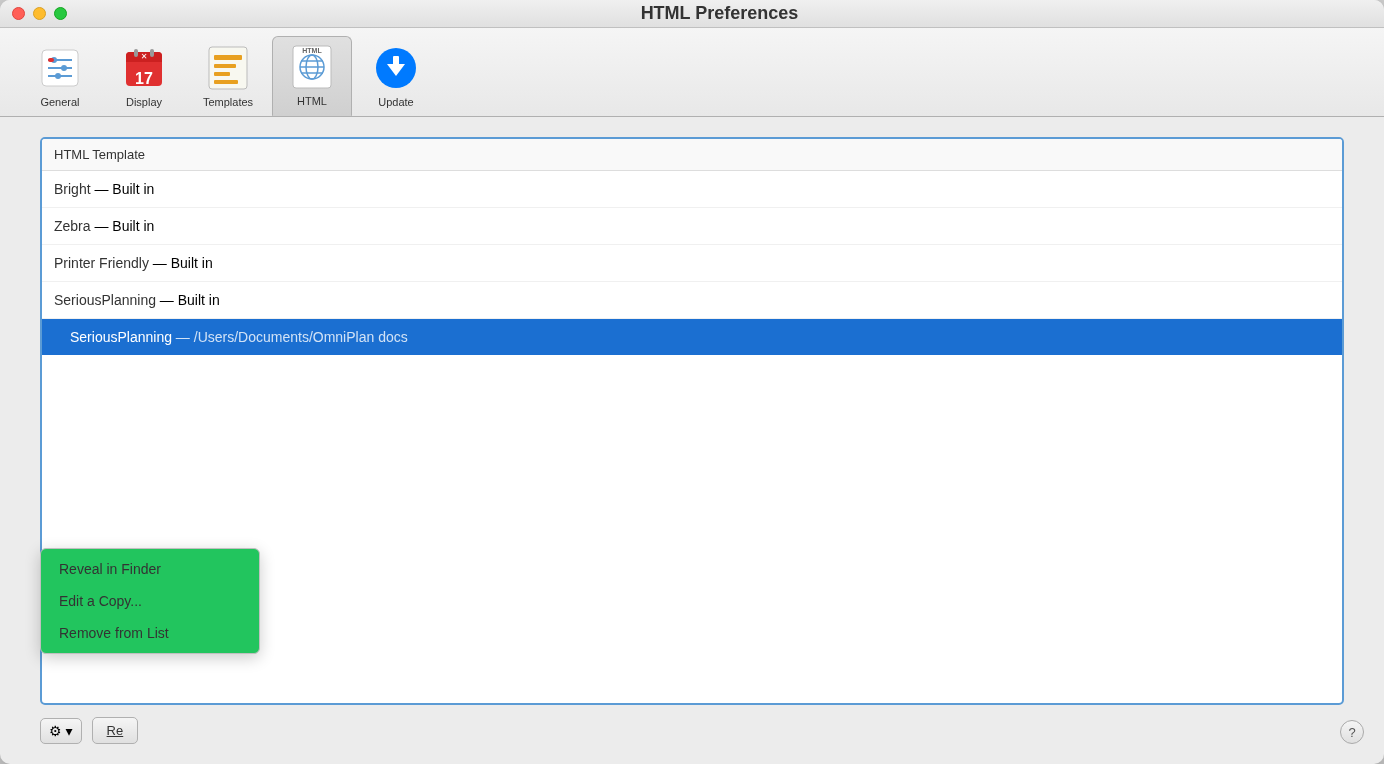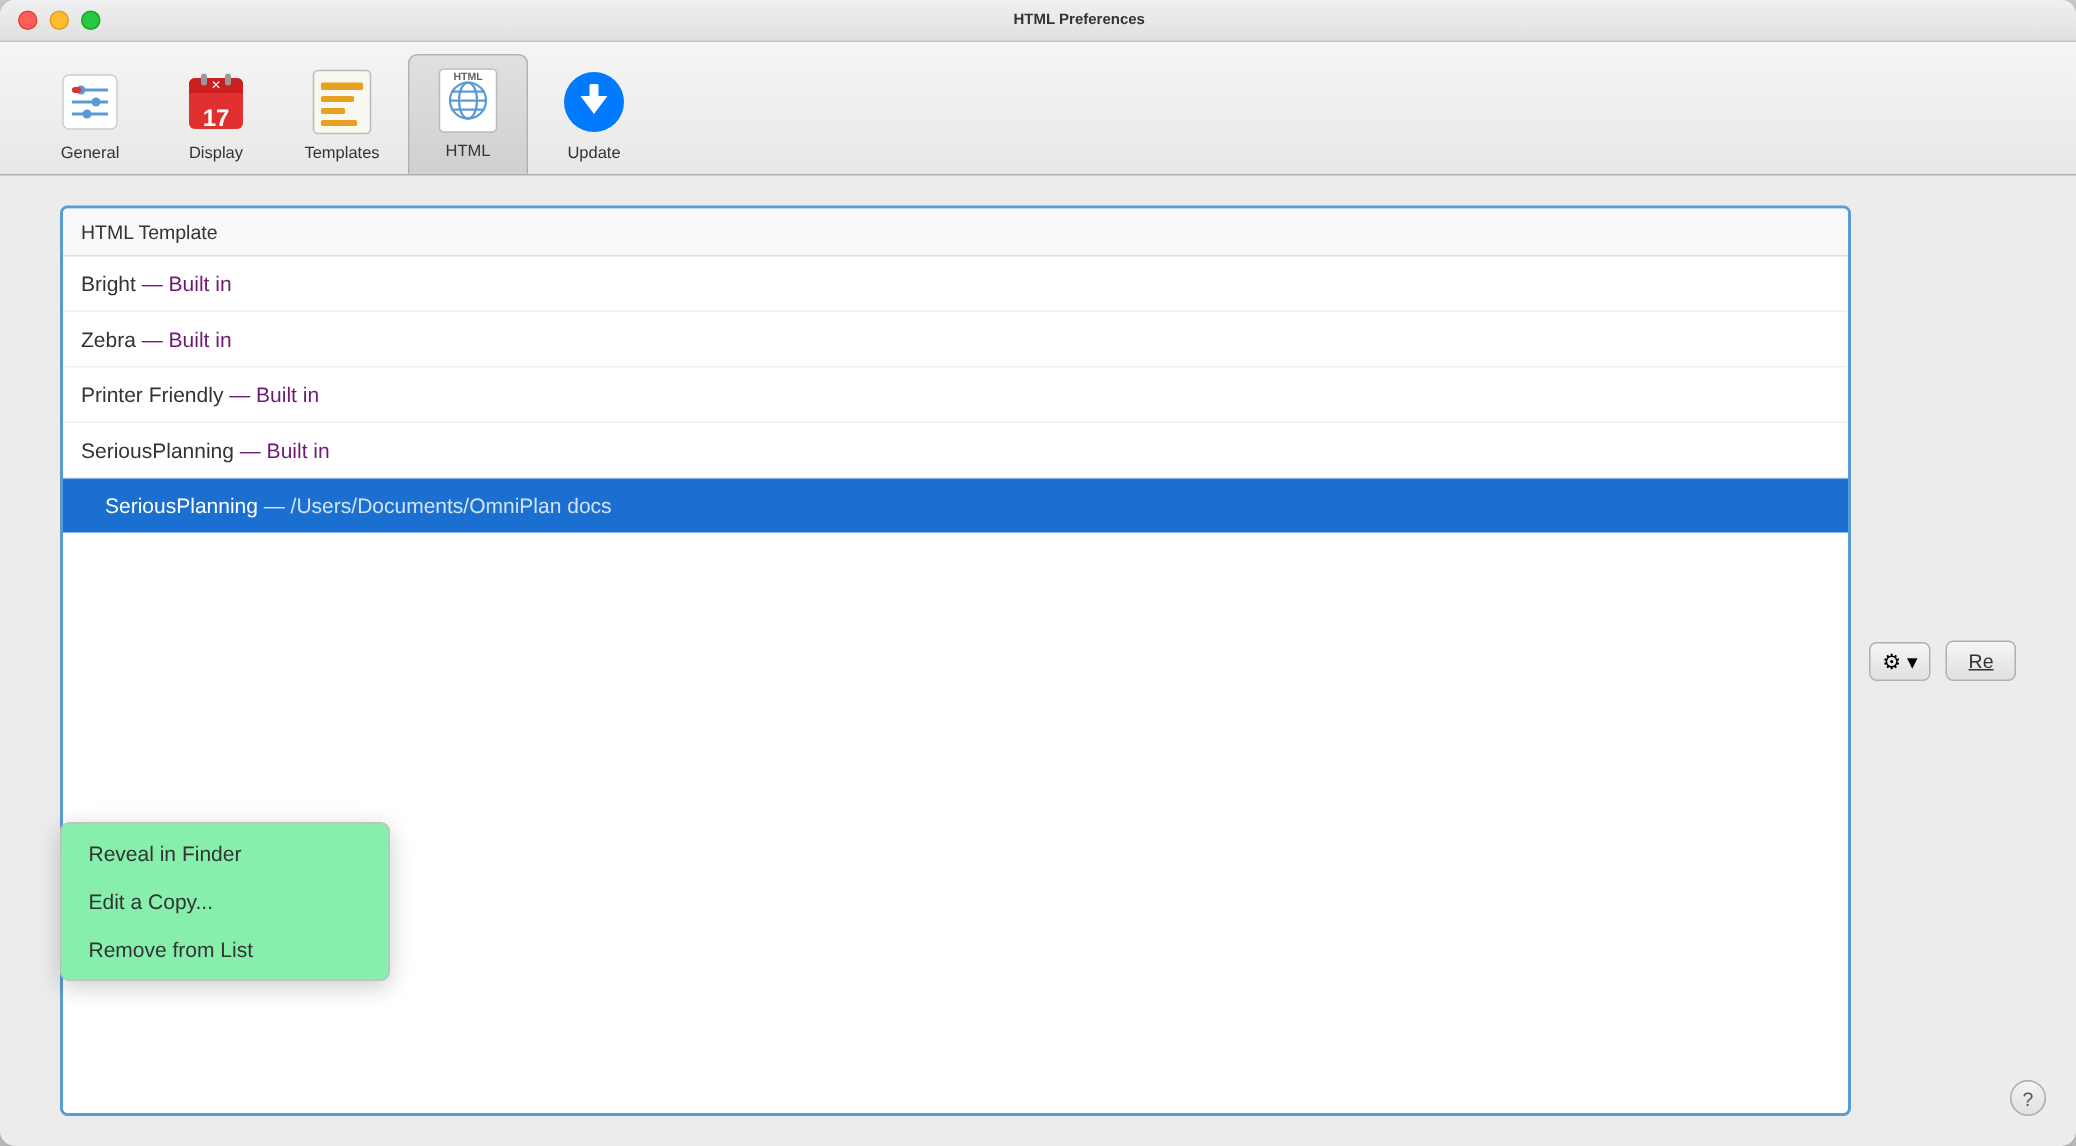--- a/index.html
+++ b/index.html
@@ -50,21 +50,21 @@
       cursor: pointer;
     }
 
     .btn-close { background: #ff5f57; border: 1px solid #e0443e; }
     .btn-minimize { background: #febc2e; border: 1px solid #d9a025; }
     .btn-maximize { background: #28c840; border: 1px solid #14a620; }
 
     .title-bar-text {
       flex: 1;
       text-align: center;
-      font-size: 10px;
+      font-size: 18px;
       font-weight: 600;
       color: #333;
     }
 
     
     .toolbar {
       background: linear-gradient(to bottom, #f5f5f5, #e8e8e8);
       border-bottom: 1px solid #b0b0b0;
       display: flex;
       align-items: flex-end;
@@ -102,21 +102,21 @@
       font-size: 11px;
       color: #333;
       text-align: left;
     }
 
     
     .content {
       flex: 1;
       padding: 20px 40px;
       display: flex;
-      flex-direction: row;
+      flex-direction: column;
       gap: 12px;
       position: relative;
     }
 
     
     .list-container {
       border: 2px solid #5b9bd5;
       border-radius: 5px;
       background: white;
       overflow: hidden;
@@ -144,21 +144,21 @@
       border-bottom: none;
       padding-left: 28px;
     }
 
     .list-item.selected {
       background: #1b6fd1;
       color: white;
     }
 
     .item-subtitle {
-      color: #701a75;
+      color: #000000;
       font-weight: 400;
     }
 
     .list-item.selected .item-subtitle {
       color: rgba(255,255,255,0.8);
     }
 
     .item-name {
       font-weight: 400;
     }
@@ -180,21 +180,21 @@
       border-radius: 5px;
       cursor: pointer;
       font-size: 14px;
     }
 
     
     .dropdown-menu {
       position: absolute;
       bottom: 650px;
       left: 40px;
-      background: #86efac;
+      background: #22c55e;
       border: 1px solid #c0c0c0;
       border-radius: 6px;
       box-shadow: 0 4px 16px rgba(0,0,0,0.2);
       min-width: 220px;
       padding: 4px 0;
       z-index: 100;
     }
 
     .dropdown-item {
       padding: 8px 18px;

